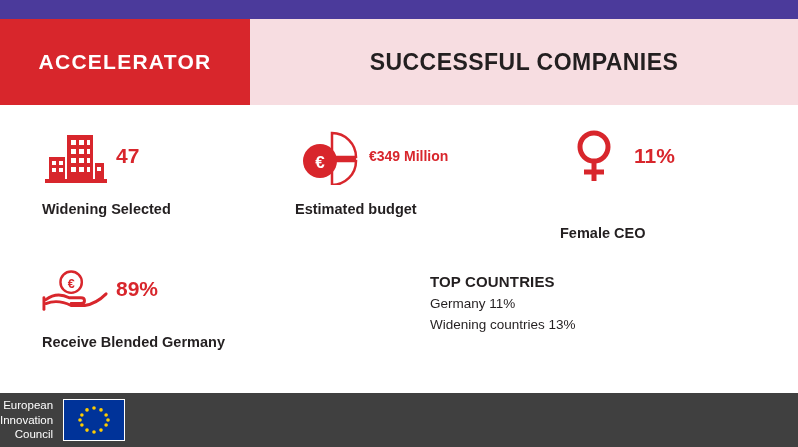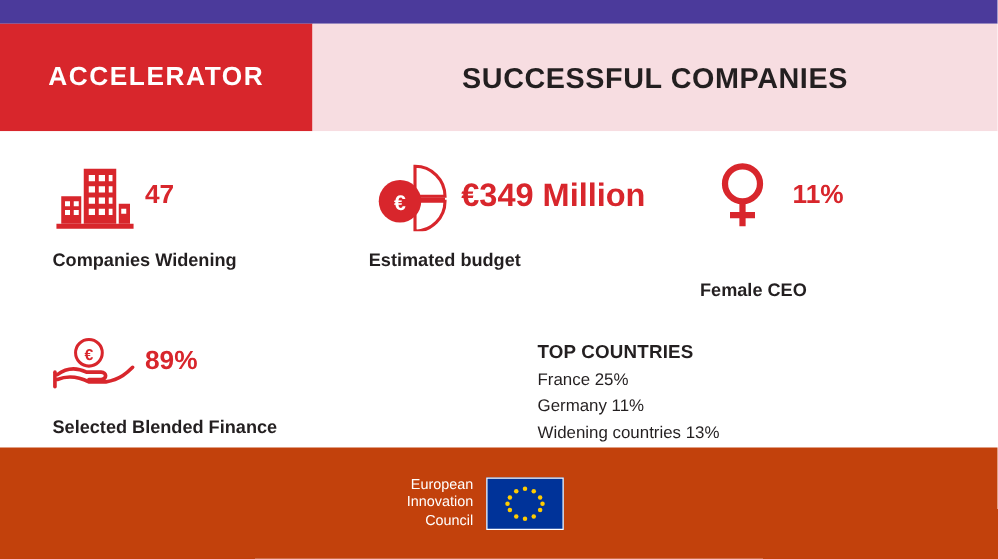--- a/index.html
+++ b/index.html
@@ -106,21 +106,21 @@
     color: #d8262c;
   }
   .stat-value {
     color: #d8262c;
     font-weight: bold;
     font-size: 21px;
     margin-left: 6px;
     white-space: nowrap;
   }
   .stat-value.big {
-    font-size: 26px;
+    font-size: 14px;
   }
   .stat-label {
     margin-top: 9px;
     color: #231f20;
     font-weight: bold;
     font-size: 14.5px;
     white-space: nowrap;
   }
   
   .s-companies { position: absolute; left: 42px; top: 0; }
@@ -144,25 +144,25 @@
   .tc-item {
     color: #231f20;
     font-size: 13.5px;
     margin-top: 6px;
   }
   
   .footer {
     position: absolute;
     bottom: 0; left: 0;
     width: 798px;
-    height: 89px;
-    background: #c2410c;
-    display: flex;
-    align-items: center;
-    justify-content: center;
+    height: 54px;
+    background: #404040;
+    display: flex;
+    align-items: center;
+    justify-content: flex-start;
   }
   .eu-logo {
     display: flex;
     align-items: center;
     margin-right: 22px;
   }
   .eu-text {
     color: #ffffff;
     font-size: 11.5px;
     line-height: 1.25;
@@ -220,21 +220,21 @@
               <rect x="42" y="31" width="3" height="5" fill="#ffffff"></rect>
               <rect x="26" y="40" width="5" height="5" fill="#ffffff"></rect>
               <rect x="34" y="40" width="5" height="5" fill="#ffffff"></rect>
               <rect x="42" y="40" width="3" height="5" fill="#ffffff"></rect>
               <rect x="52" y="40" width="4" height="4" fill="#ffffff"></rect>
               <rect x="0" y="52" width="62" height="4"></rect>
             </svg>
           </div>
           <div class="stat-value">47</div>
         </div>
-        <div class="stat-label">Companies Widening</div>
+        <div class="stat-label">Widening Selected</div>
       </div>
 
       <div class="stat s-budget">
         <div class="stat-top">
           <div class="stat-icon">
             <svg width="62" height="58" viewBox="0 0 62 58" aria-hidden="true">
               <path d="M34 6 A24 24 0 0 1 58 30 L34 30 Z" fill="none" stroke="#d8262c" stroke-width="2.5"></path>
               <path d="M34 34 L58 34 A24 24 0 0 1 34 58 Z" fill="none" stroke="#d8262c" stroke-width="2.5"></path>
               <line x1="36" y1="32" x2="58" y2="32" stroke="#d8262c" stroke-width="2"></line>
               <circle cx="22" cy="34" r="17" fill="#d8262c"></circle>
@@ -270,29 +270,28 @@
             <svg width="70" height="58" viewBox="0 0 70 58" aria-hidden="true">
               <circle cx="30" cy="22" r="11" fill="none" stroke="#d8262c" stroke-width="2.5"></circle>
               <text x="30" y="28" font-size="13" font-weight="bold" fill="#d8262c" text-anchor="middle" font-family="'Liberation Sans', sans-serif">€</text>
               <path d="M4 40 C12 34 20 34 28 38 L40 38 C45 38 45 44 40 44 L30 44" fill="none" stroke="#d8262c" stroke-width="3" stroke-linecap="round"></path>
               <path d="M4 44 C14 40 22 42 30 46 L44 46 C56 44 62 38 66 34" fill="none" stroke="#d8262c" stroke-width="3" stroke-linecap="round"></path>
               <path d="M2 38 L2 50" stroke="#d8262c" stroke-width="3" stroke-linecap="round"></path>
             </svg>
           </div>
           <div class="stat-value">89%</div>
         </div>
-        <div class="stat-label">Selected Blended Finance</div>
+        <div class="stat-label">Receive Blended Germany</div>
       </div>
 
       <div class="stat s-countries">
       </div>
 
       <div class="top-countries">
         <div class="tc-title">TOP COUNTRIES</div>
-        <div class="tc-item">France 25%</div>
         <div class="tc-item">Germany 11%</div>
         <div class="tc-item">Widening countries 13%</div>
       </div>
 
     </div>
 
   </div>
 
   <div class="footer">
     <div class="eu-logo">

